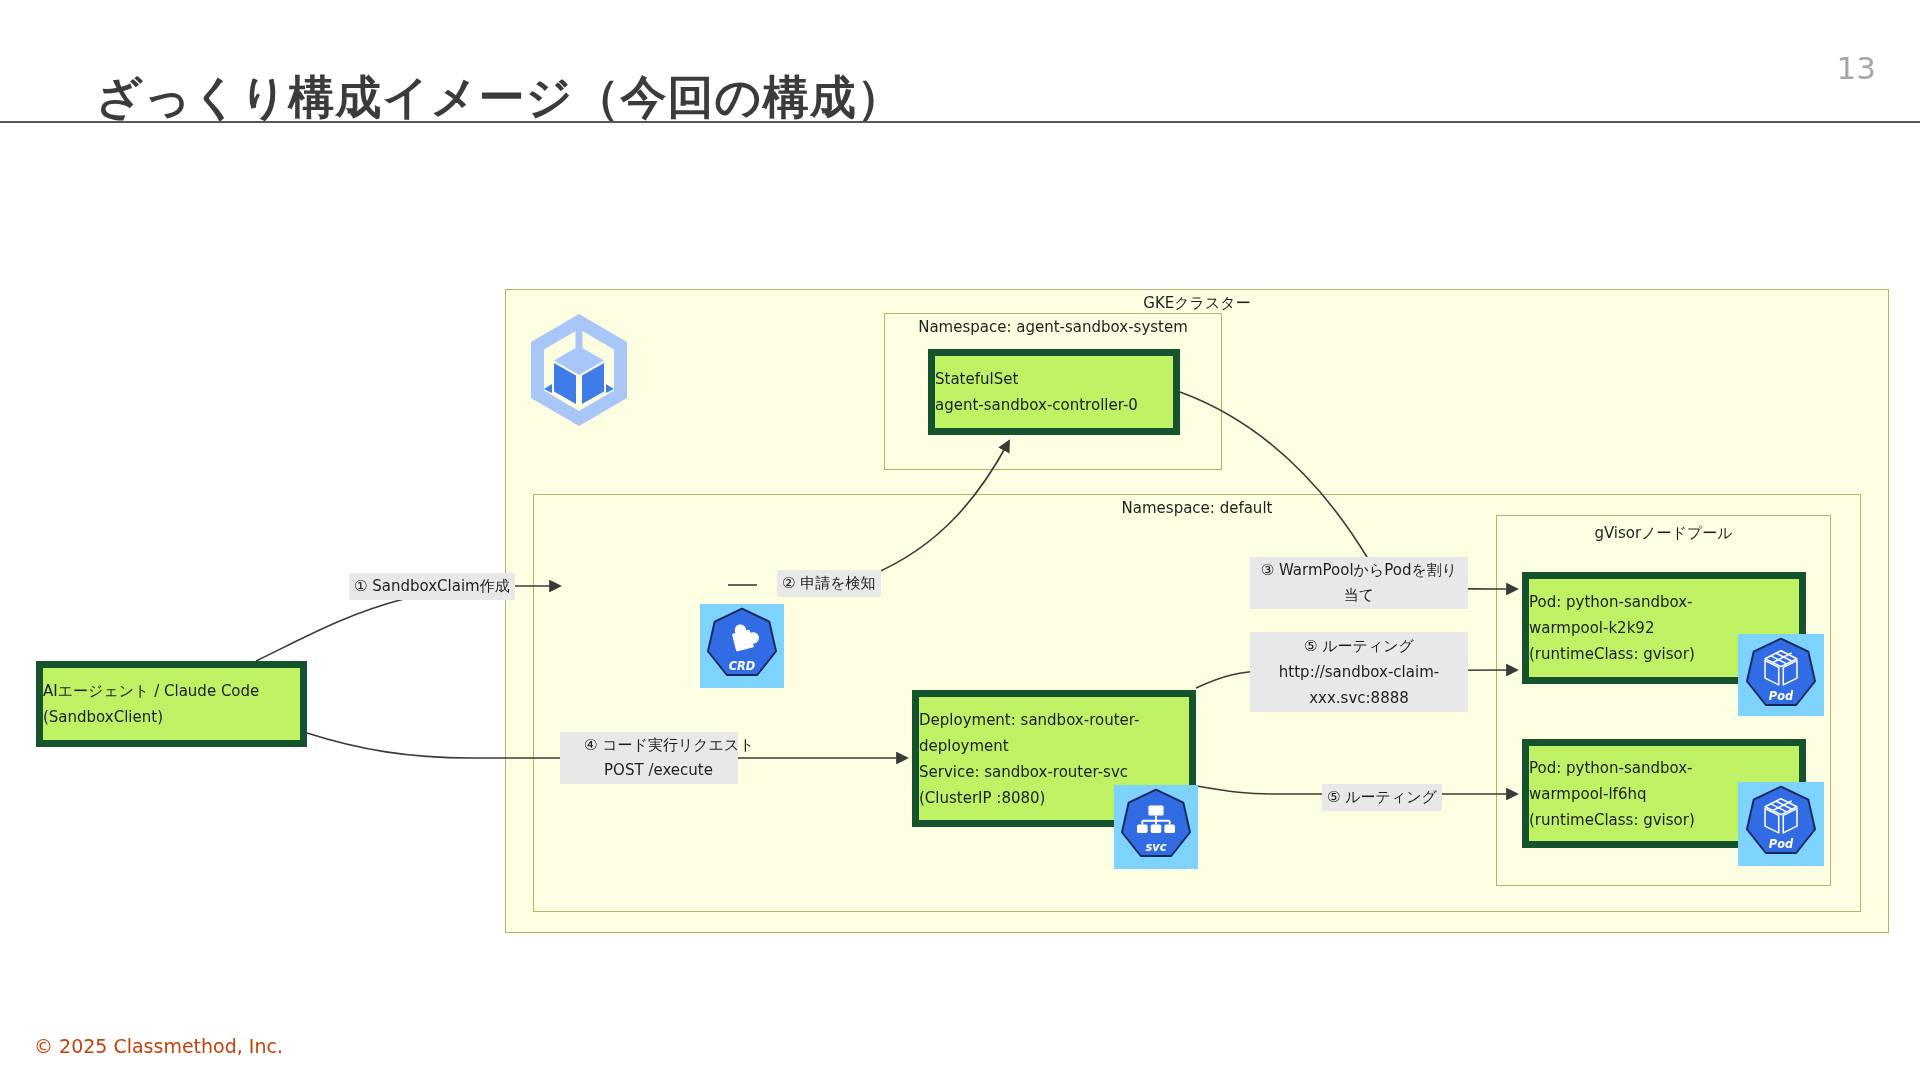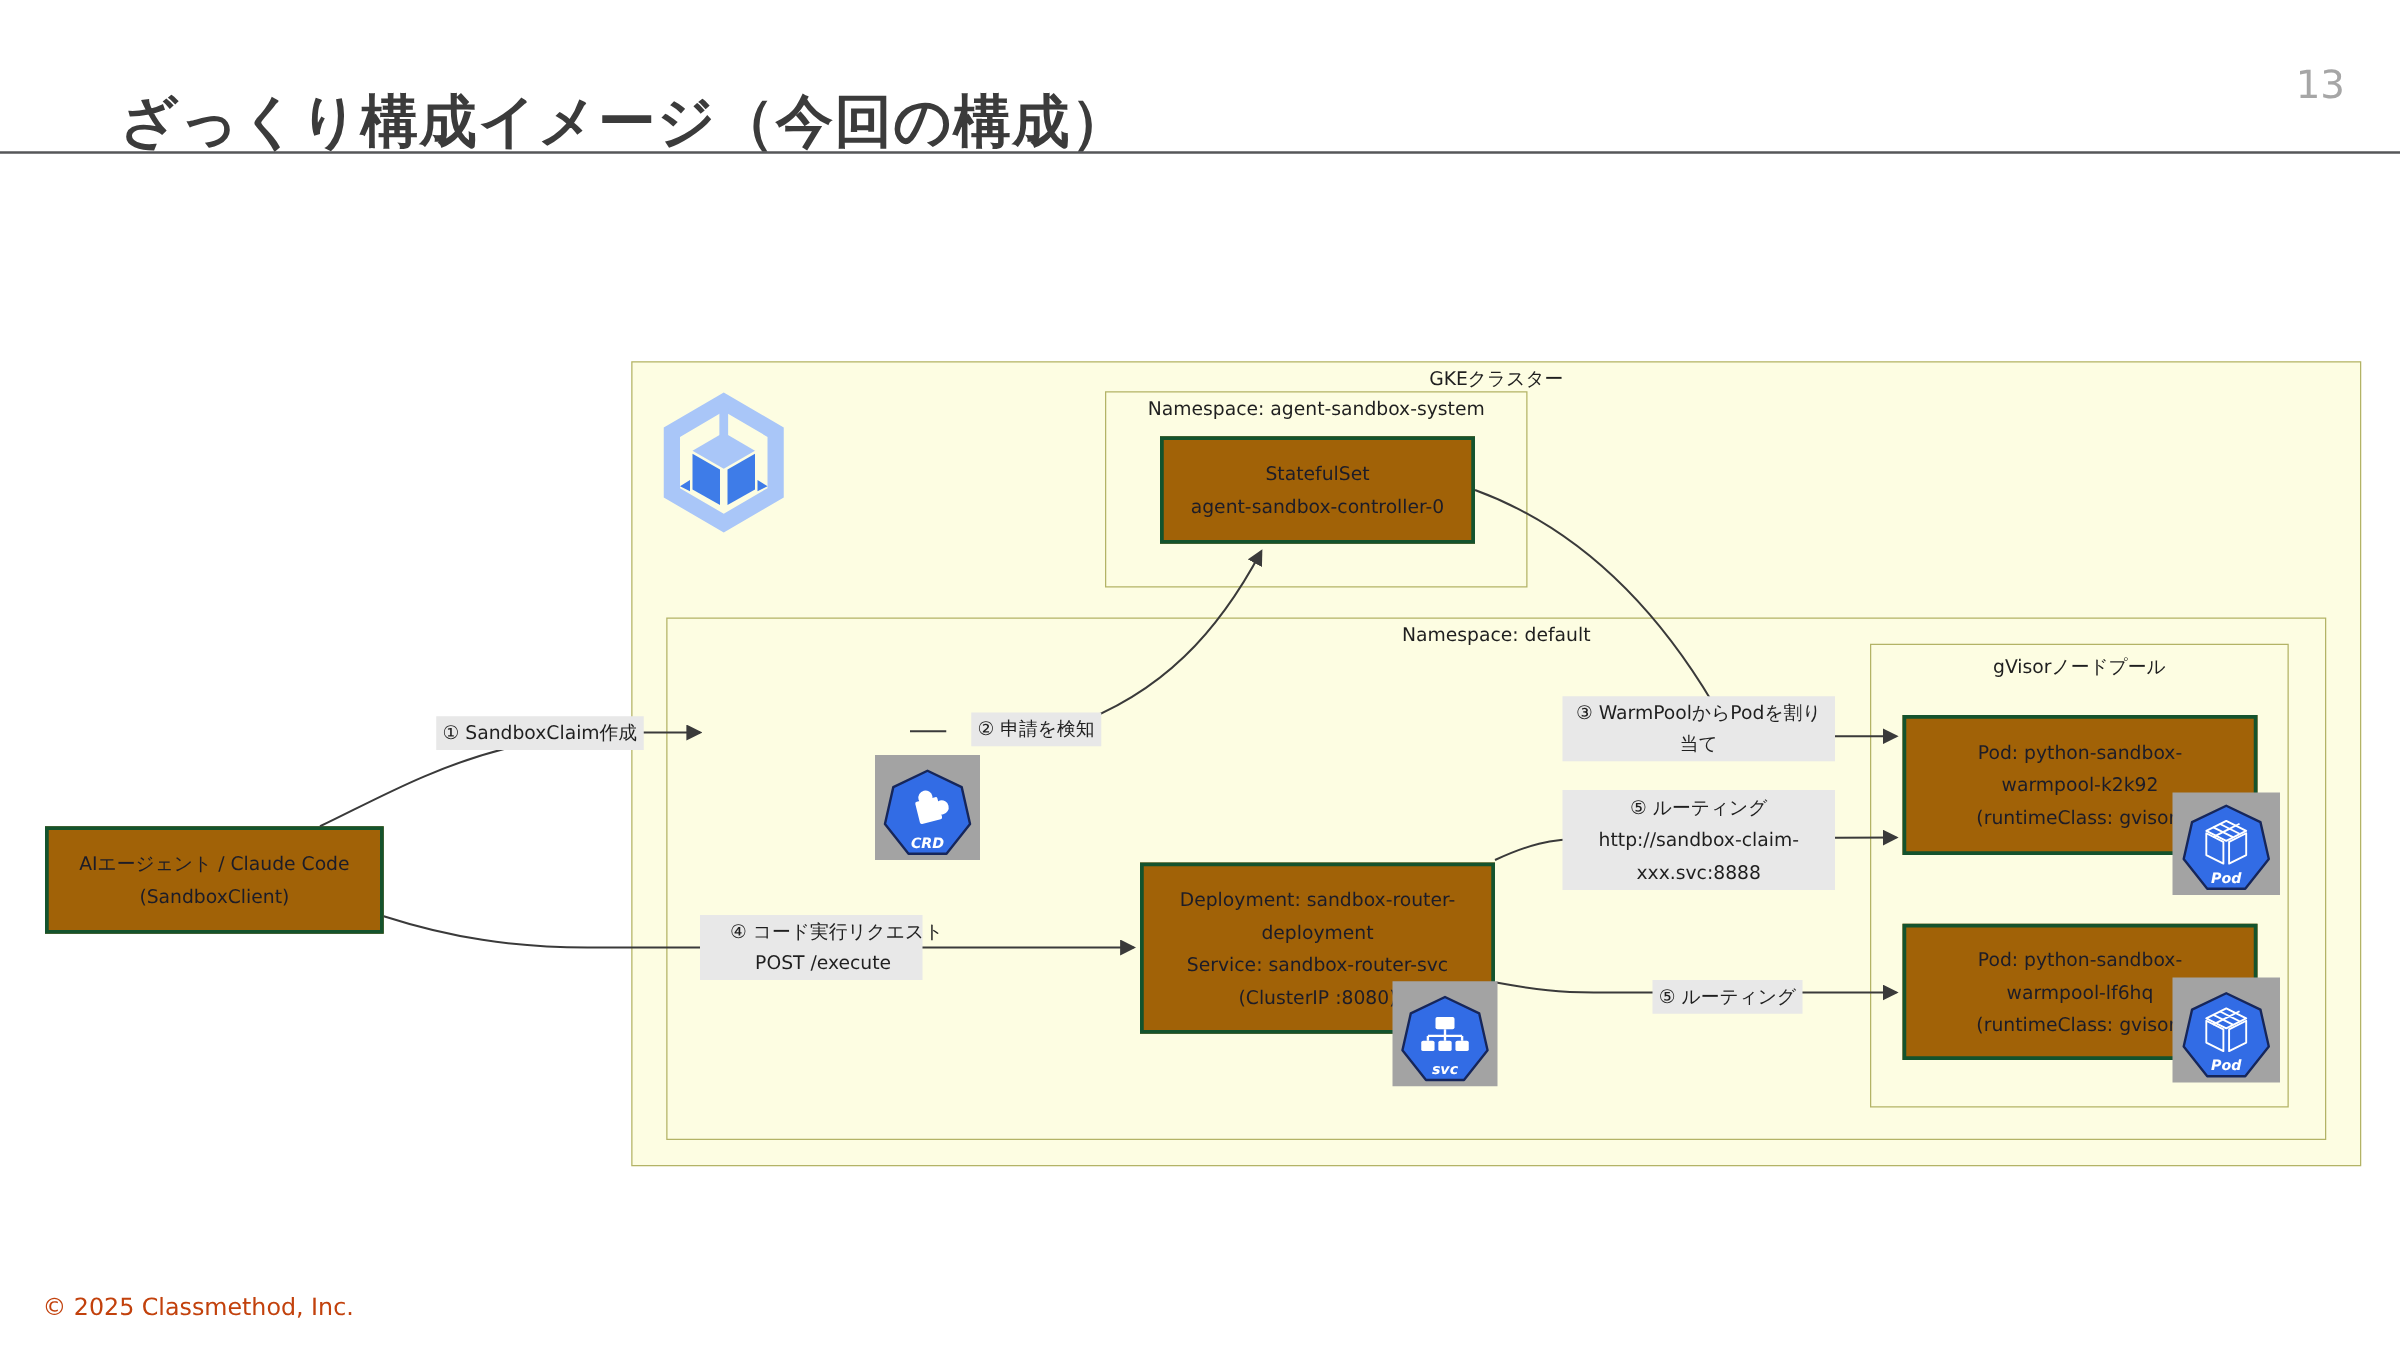--- a/index.html
+++ b/index.html
@@ -15,34 +15,34 @@
   .rule { position:absolute; left:0; top:121px; width:1920px; height:0; border-top:2px solid #565759; }
   .pagenum { position:absolute; right:44px; top:50px; font-size:31px; color:#a6a6a6; }
   .footer { position:absolute; left:34px; top:1035px; font-size:19px; color:#c2410c; }
 
   .ybox { position:absolute; background:#fdfde2; border:1px solid #b3b366; z-index:1; box-sizing:border-box; }
   .box-label {
     position:absolute; top:4px; left:50%; transform:translateX(-50%);
     white-space:nowrap; font-size:15px; color:#1f1f1f;
   }
   .lbox {
-    position:absolute; background:#a16207; border:3px solid #14532d; z-index:4;
+    position:absolute; background:#bef264; border:7px solid #14532d; z-index:4;
     box-sizing:border-box; display:flex; flex-direction:column; justify-content:center;
-    text-align:center; font-size:15px; line-height:26px; color:#1c1c28;
+    font-size:15px; line-height:26px; color:#1c1c28;
   }
   #connectors { position:absolute; left:0; top:0; z-index:5; pointer-events:none; }
   .conn { fill:none; stroke:#3a3a3a; stroke-width:1.6; }
   .steplabel {
     position:absolute; background:#e8e8e8; z-index:6; box-sizing:border-box;
     font-size:15px; line-height:25px; color:#1f1f1f; text-align:center; padding:1px 5px;
   }
   .nowrap { white-space:nowrap;margin-left:19px; }
   .iconbox {
-    position:absolute; background:#a3a3a3; z-index:7;
-    display:flex; align-items:flex-end; justify-content:center;
+    position:absolute; background:#7dd3fc; z-index:7;
+    display:flex; align-items:flex-start; justify-content:center;
   }
   .logo { position:absolute; z-index:2; }
 </style>
 </head>
 <body>
 
 <div class="slide">
 
   <h1 class="title">ざっくり構成イメージ（今回の構成）</h1>
   <div class="pagenum">13</div>

